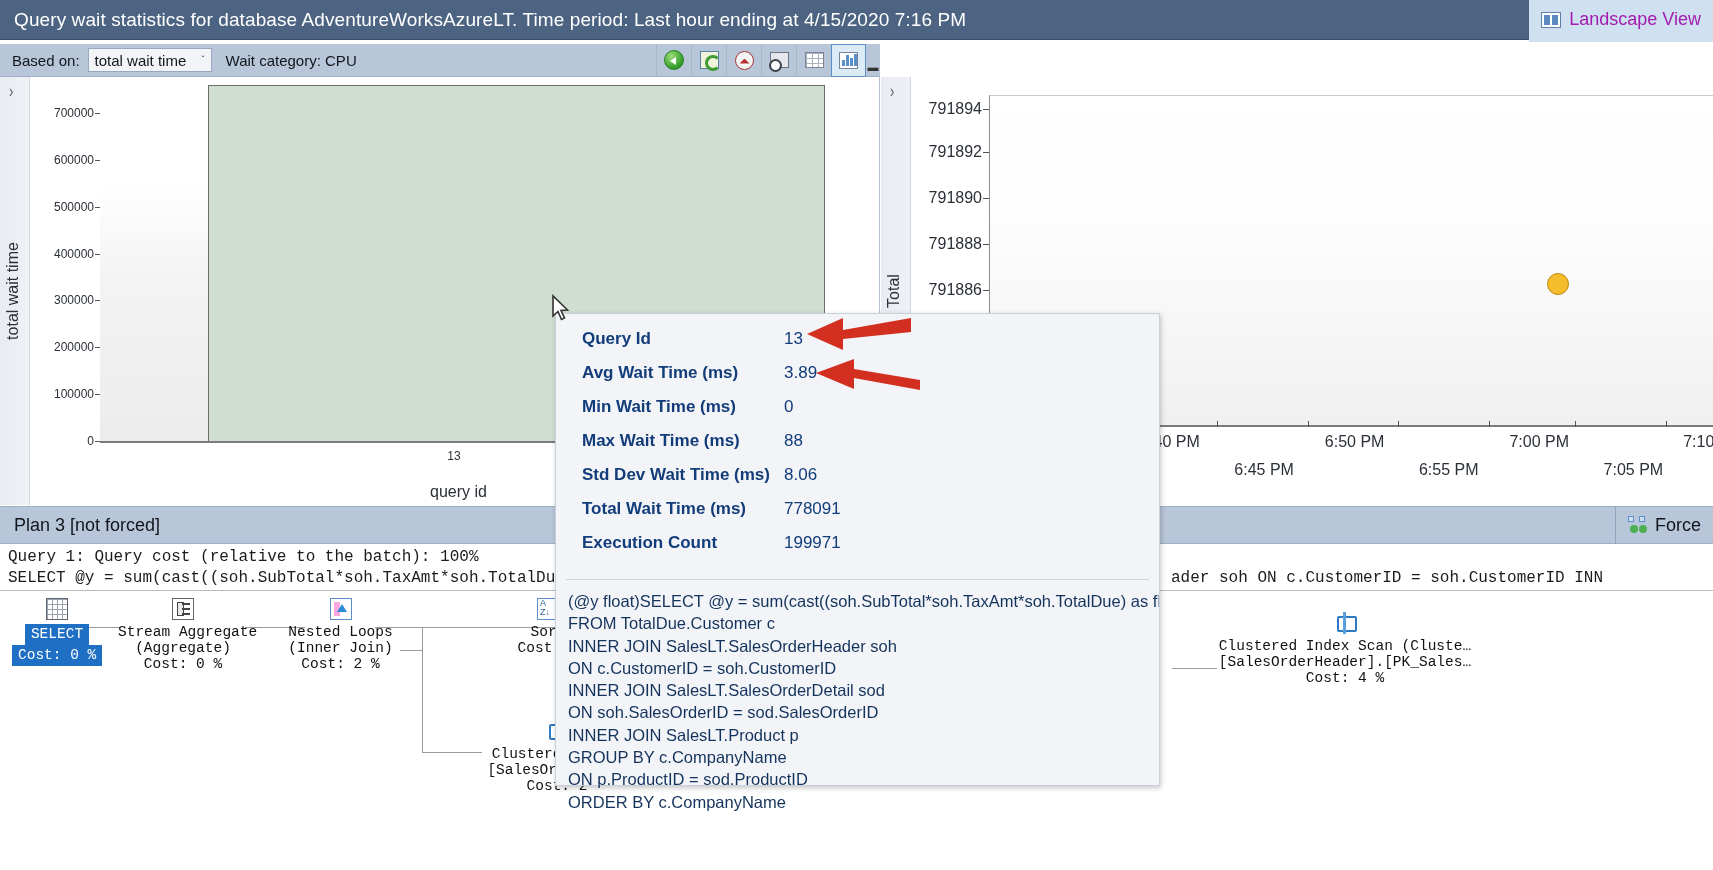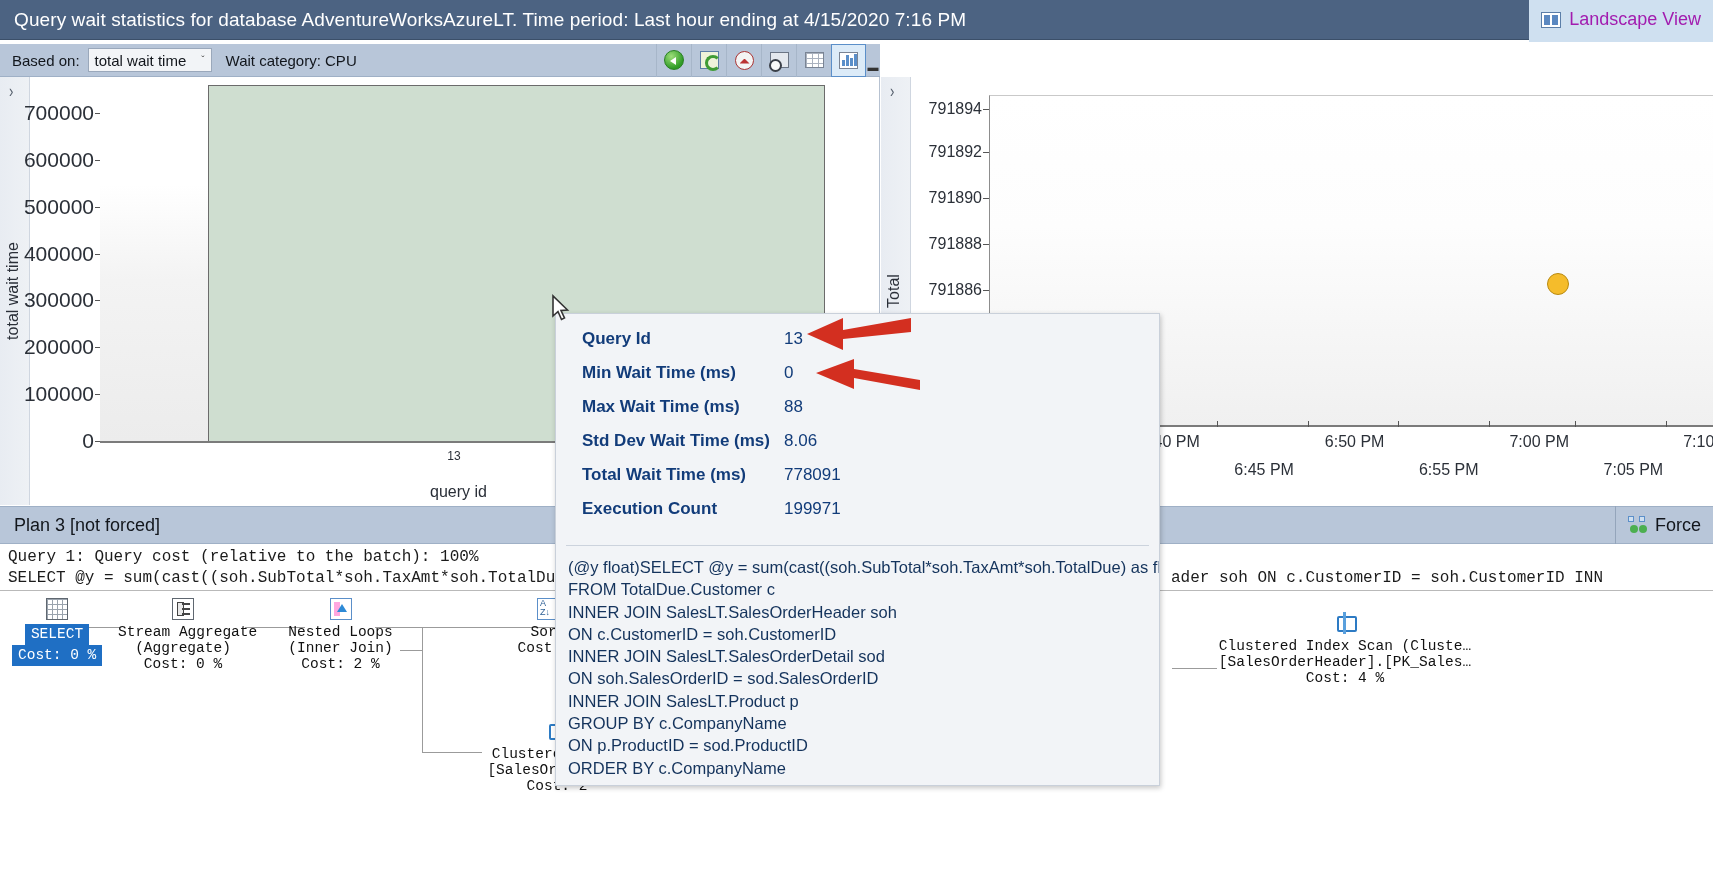--- a/index.html
+++ b/index.html
@@ -167,21 +167,21 @@
     position: absolute; left: 30px; top: 0; right: 0; bottom: 0;
     background: #ffffff;
   }
   .plotbox {
     position: absolute; left: 70px; top: 8px; right: 85px; bottom: 62px;
     background: linear-gradient(to bottom, #ffffff 0%, #ffffff 28%, #f3f3f3 55%, #ececec 100%);
     border-bottom: 2px solid #7b7b7b;
   }
   .ytick {
     position: absolute; right: 100%; transform: translateY(-50%);
-    font-size: 21px; color: #2b3038; white-space: nowrap; padding-right: 6px;
+    font-size: 12px; color: #2b3038; white-space: nowrap; padding-right: 6px;
   }
   .ytick::after {
     content: ""; position: absolute; right: 0; top: 50%; width: 5px; height: 1px; background: #555;
   }
   .bar {
     position: absolute; bottom: 0;
     background: #cfded0;
     border: 1px solid #6b6b6b;
     border-bottom: none;
   }
@@ -564,20 +564,24 @@
     </div>
   </div>
 
   <div class="tooltip">
     <div class="tt-stats">
       <div class="tt-row">
         <span class="tt-key">Query Id</span>
         <span class="tt-val">13</span>
       </div>
       <div class="tt-row">
+        <span class="tt-key">Avg Wait Time (ms)</span>
+        <span class="tt-val">3.89</span>
+      </div>
+      <div class="tt-row">
         <span class="tt-key">Min Wait Time (ms)</span>
         <span class="tt-val">0</span>
       </div>
       <div class="tt-row">
         <span class="tt-key">Max Wait Time (ms)</span>
         <span class="tt-val">88</span>
       </div>
       <div class="tt-row">
         <span class="tt-key">Std Dev Wait Time (ms)</span>
         <span class="tt-val">8.06</span>

